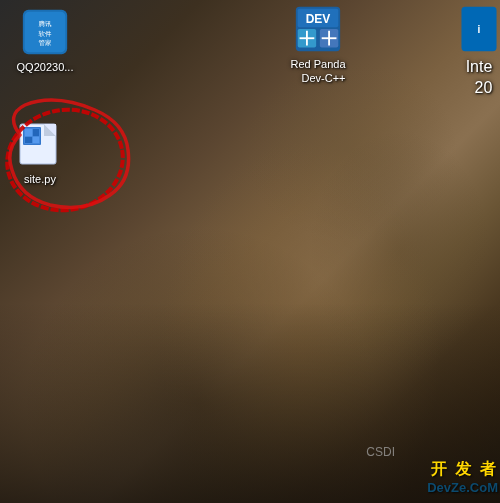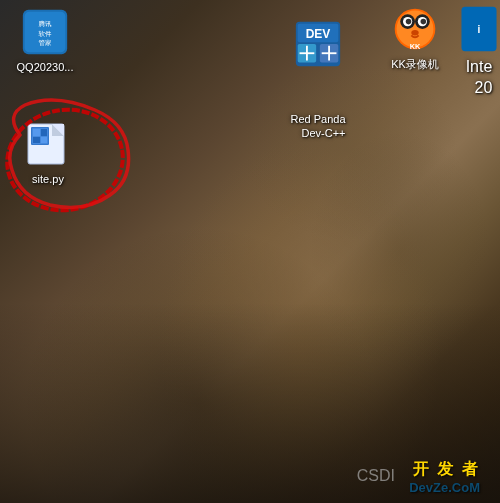--- a/index.html
+++ b/index.html
@@ -119,21 +119,21 @@
       left: 0px;
       width: 160px;
       height: 120px;
       pointer-events: none;
     }
 
     
     .watermark {
       position: absolute;
       bottom: 8px;
-      right: 20px;
+      right: 2px;
       display: flex;
       flex-direction: column;
       align-items: flex-end;
     }
 
     .watermark-top {
       color: #FFD700;
       font-size: 16px;
       font-weight: bold;
       text-shadow: 1px 1px 2px rgba(0,0,0,0.8);
@@ -165,21 +165,21 @@
         <rect x="4" y="4" width="44" height="44" rx="5" fill="#2080cc"></rect>
 
         <text x="26" y="20" font-size="7" fill="white" text-anchor="middle" font-family="Arial">腾讯</text>
         <text x="26" y="30" font-size="7" fill="white" text-anchor="middle" font-family="Arial">软件</text>
         <text x="26" y="40" font-size="7" fill="white" text-anchor="middle" font-family="Arial">管家</text>
       </svg>
     </div>
     <div class="icon-label">QQ20230...</div>
   </div>
 
-  <div class="desktop-icon icon-redpanda" style="top:20px;left:278px;gap:40px;">
+  <div class="desktop-icon icon-redpanda" style="top:5px;left:278px;">
     <div class="icon-image">
       <svg width="52" height="52" viewBox="0 0 52 52">
 
         <rect x="2" y="2" width="48" height="48" rx="4" fill="#1a5fa0"></rect>
         <rect x="4" y="4" width="44" height="20" rx="2" fill="#2070bb"></rect>
         <text x="26" y="19" font-size="13" font-weight="bold" fill="white" text-anchor="middle" font-family="Arial">DEV</text>
 
         <rect x="4" y="26" width="20" height="20" rx="2" fill="#3399cc"></rect>
         <rect x="28" y="26" width="20" height="20" rx="2" fill="#4477bb"></rect>
 
@@ -188,57 +188,32 @@
         <line x1="38" y1="28" x2="38" y2="44" stroke="white" stroke-width="2"></line>
         <line x1="30" y1="36" x2="46" y2="36" stroke="white" stroke-width="2"></line>
       </svg>
     </div>
     <div class="icon-label">
       <span>Red Panda</span><br>
       <span>Dev-C++</span>
     </div>
   </div>
 
-  <div class="desktop-icon icon-kk" style="top:5px;left:375px;">
-    <div class="icon-image">
-      <svg width="52" height="52" viewBox="0 0 52 52">
-
-        <circle cx="26" cy="26" r="22" fill="#ff6600"></circle>
-        <circle cx="26" cy="26" r="20" fill="#ff8822"></circle>
-
-        <circle cx="18" cy="18" r="8" fill="#222"></circle>
-        <circle cx="34" cy="18" r="8" fill="#222"></circle>
-
-        <circle cx="18" cy="18" r="5" fill="white"></circle>
-        <circle cx="34" cy="18" r="5" fill="white"></circle>
-
-        <circle cx="19" cy="18" r="3" fill="#333"></circle>
-        <circle cx="35" cy="18" r="3" fill="#333"></circle>
-
-        <ellipse cx="26" cy="30" rx="4" ry="3" fill="#cc4400"></ellipse>
-
-        <path d="M22 33 Q26 37 30 33" stroke="#cc4400" stroke-width="2" fill="none"></path>
-
-        <text x="26" y="48" font-size="8" font-weight="bold" fill="white" text-anchor="middle" font-family="Arial">KK</text>
-      </svg>
-    </div>
-    <div class="icon-label">KK录像机</div>
-  </div>
 
   <div class="desktop-icon" style="top:5px;left:458px;width:42px;">
     <div class="icon-image">
       <svg width="38" height="48" viewBox="0 0 38 52">
         <rect x="0" y="2" width="38" height="48" rx="4" fill="#0068b5"></rect>
         <text x="19" y="30" font-size="11" font-weight="bold" fill="white" text-anchor="middle" font-family="Arial">i</text>
       </svg>
     </div>
     <div class="icon-label" style="font-size:16px;">Inte<br>20</div>
   </div>
 
-  <div class="desktop-icon icon-sitepy" style="top:120px;left:8px;">
+  <div class="desktop-icon icon-sitepy" style="top:120px;left:0;">
     <div class="icon-image">
       <svg width="44" height="44" viewBox="0 0 44 44">
 
         <rect x="2" y="2" width="36" height="40" rx="2" fill="#e8f0ff"></rect>
         <rect x="2" y="2" width="36" height="40" rx="2" fill="none" stroke="#aabbdd" stroke-width="1"></rect>
 
         <polygon points="26,2 38,14 26,14" fill="#c0cce0"></polygon>
         <polygon points="26,2 38,2 38,14" fill="#e0e8ff"></polygon>
 
         <rect x="5" y="5" width="18" height="18" rx="1" fill="#3377cc"></rect>
@@ -260,13 +235,13 @@
   <ellipse cx="65" cy="65" rx="58" ry="50" fill="none" stroke="#cc0000" stroke-width="4" stroke-dasharray="8,2" transform="rotate(-10, 65, 65)" opacity="0.9"></ellipse>
 
   <path d="M 20 40 Q 5 20 25 10 Q 55 -2 95 15 Q 125 28 128 55 Q 132 85 110 100 Q 85 118 50 110 Q 20 102 12 75 Q 5 55 20 40" fill="none" stroke="#dd1111" stroke-width="3.5" stroke-linecap="round" opacity="0.85"></path>
 </svg>
 
 <div class="watermark">
   <div class="watermark-top">开 发 者</div>
   <div class="watermark-bottom">DevZe.CoM</div>
 </div>
 
-<div style="position:absolute;bottom:18px;right:105px;color:#aaa;font-size:16px;opacity:0.7;">CSDI</div>
+<div style="position:absolute;bottom:44px;right:105px;color:#aaa;font-size:12px;opacity:0.7;">CSDI</div>
 
 </body></html>

